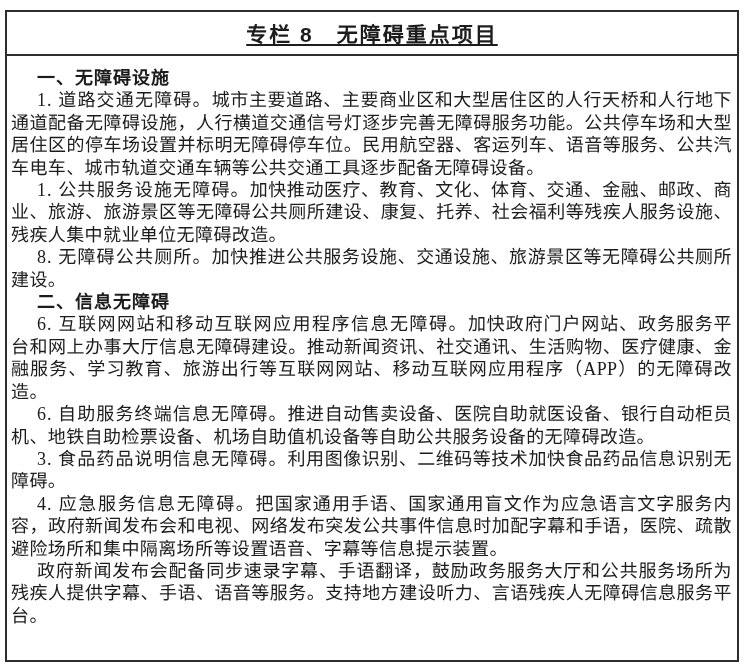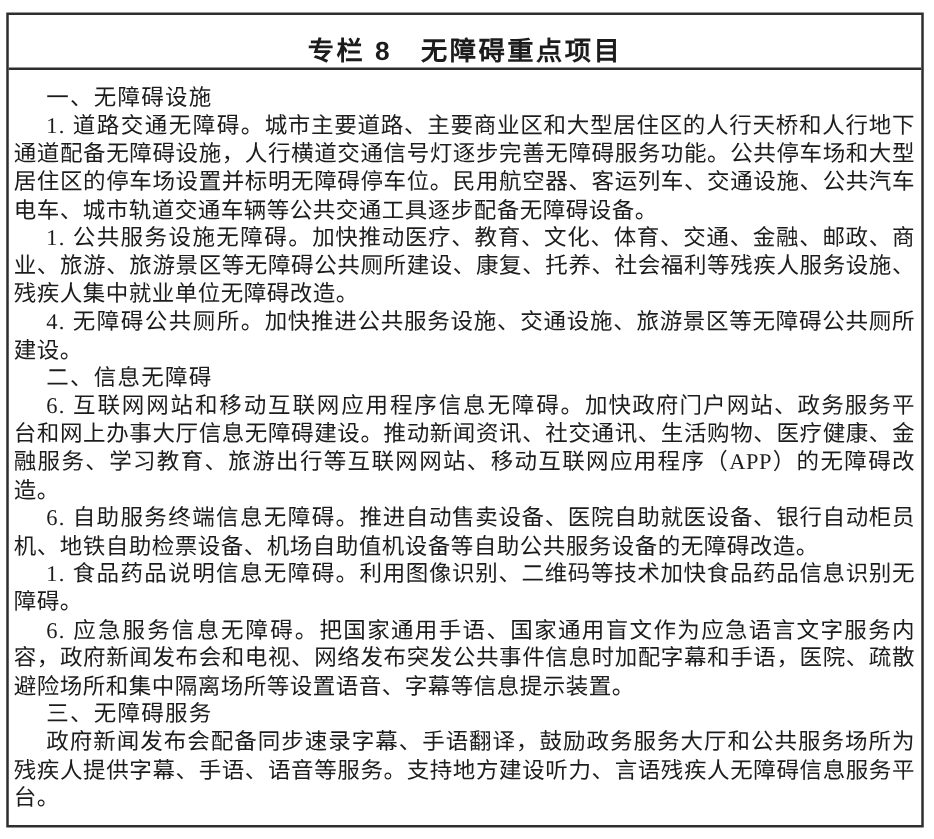--- a/index.html
+++ b/index.html
@@ -21,64 +21,64 @@
     left:5px;top:10px;
     width:730px;height:648px;
     border:2px solid var(--border-color);
     background:var(--bg-color);
     box-sizing:content-box;
   }
   .title-row{
     height:42px;
     border-bottom:2px solid var(--border-color);
     display:flex;
-    align-items:flex-end;
+    align-items:center;
     justify-content:center;
+    text-decoration:underline;
   }
   .panel-title{
     font-family:"Liberation Sans","DejaVu Sans",sans-serif;
     font-weight:700;
     font-size:21px;
     letter-spacing:2px;
     white-space:pre;
   }
   .panel-body{
     padding:11px 5px 0 4px;
     font-size:18px;
     line-height:22.4px;
     text-align:justify;
     letter-spacing:0.4px;
   }
   .sec-heading{
     font-family:"Liberation Sans","DejaVu Sans",sans-serif;
-    font-weight:400;
+    font-weight:700;
     text-indent:26px;
     letter-spacing:1px;
   }
   .para{
     margin:0;
     text-indent:26px;
   }
   .lead{
     letter-spacing:1px;
   }
 </style>
 </head>
 <body>
 
 <div class="panel">
   <div class="title-row">
     <div class="panel-title">专栏 8　无障碍重点项目</div>
   </div>
   <div class="panel-body">
       <div class="sec-heading">一、无障碍设施</div>
-      <p class="para"><span class="lead">1. 道路交通无障碍。</span><span>城市主要道路、主要商业区和大型居住区的人行天桥和人行地下通道配备无障碍设施，人行横道交通信号灯逐步完善无障碍服务功能。公共停车场和大型居住区的停车场设置并标明无障碍停车位。民用航空器、客运列车、交通设施、公共汽车电车、城市轨道交通车辆等公共交通工具逐步配备无障碍设备。</span></p>
+      <p class="para"><span class="lead">1. 道路交通无障碍。</span><span>城市主要道路、主要商业区和大型居住区的人行天桥和人行地下通道配备无障碍设施，人行横道交通信号灯逐步完善无障碍服务功能。公共停车场和大型居住区的停车场设置并标明无障碍停车位。民用航空器、客运列车、语音等服务、公共汽车电车、城市轨道交通车辆等公共交通工具逐步配备无障碍设备。</span></p>
       <p class="para"><span class="lead">1. 公共服务设施无障碍。</span><span>加快推动医疗、教育、文化、体育、交通、金融、邮政、商业、旅游、旅游景区等无障碍公共厕所建设、康复、托养、社会福利等残疾人服务设施、残疾人集中就业单位无障碍改造。</span></p>
-      <p class="para"><span class="lead">4. 无障碍公共厕所。</span><span>加快推进公共服务设施、交通设施、旅游景区等无障碍公共厕所建设。</span></p>
+      <p class="para"><span class="lead">8. 无障碍公共厕所。</span><span>加快推进公共服务设施、交通设施、旅游景区等无障碍公共厕所建设。</span></p>
       <div class="sec-heading">二、信息无障碍</div>
       <p class="para"><span class="lead">6. 互联网网站和移动互联网应用程序信息无障碍。</span><span>加快政府门户网站、政务服务平台和网上办事大厅信息无障碍建设。推动新闻资讯、社交通讯、生活购物、医疗健康、金融服务、学习教育、旅游出行等互联网网站、移动互联网应用程序（APP）的无障碍改造。</span></p>
       <p class="para"><span class="lead">6. 自助服务终端信息无障碍。</span><span>推进自动售卖设备、医院自助就医设备、银行自动柜员机、地铁自助检票设备、机场自助值机设备等自助公共服务设备的无障碍改造。</span></p>
-      <p class="para"><span class="lead">1. 食品药品说明信息无障碍。</span><span>利用图像识别、二维码等技术加快食品药品信息识别无障碍。</span></p>
-      <p class="para"><span class="lead">6. 应急服务信息无障碍。</span><span>把国家通用手语、国家通用盲文作为应急语言文字服务内容，政府新闻发布会和电视、网络发布突发公共事件信息时加配字幕和手语，医院、疏散避险场所和集中隔离场所等设置语音、字幕等信息提示装置。</span></p>
-      <div class="sec-heading">三、无障碍服务</div>
+      <p class="para"><span class="lead">3. 食品药品说明信息无障碍。</span><span>利用图像识别、二维码等技术加快食品药品信息识别无障碍。</span></p>
+      <p class="para"><span class="lead">4. 应急服务信息无障碍。</span><span>把国家通用手语、国家通用盲文作为应急语言文字服务内容，政府新闻发布会和电视、网络发布突发公共事件信息时加配字幕和手语，医院、疏散避险场所和集中隔离场所等设置语音、字幕等信息提示装置。</span></p>
       <p class="para"><span class="lead"></span><span>政府新闻发布会配备同步速录字幕、手语翻译，鼓励政务服务大厅和公共服务场所为残疾人提供字幕、手语、语音等服务。支持地方建设听力、言语残疾人无障碍信息服务平台。</span></p>
     </div>
 </div>
 
 </body></html>

